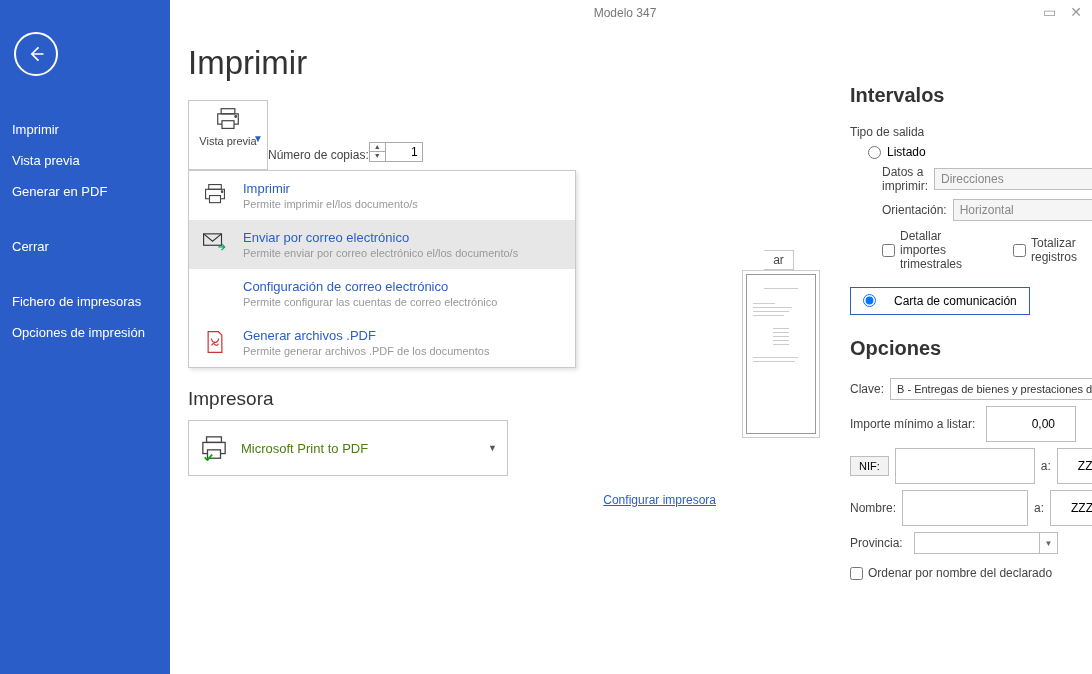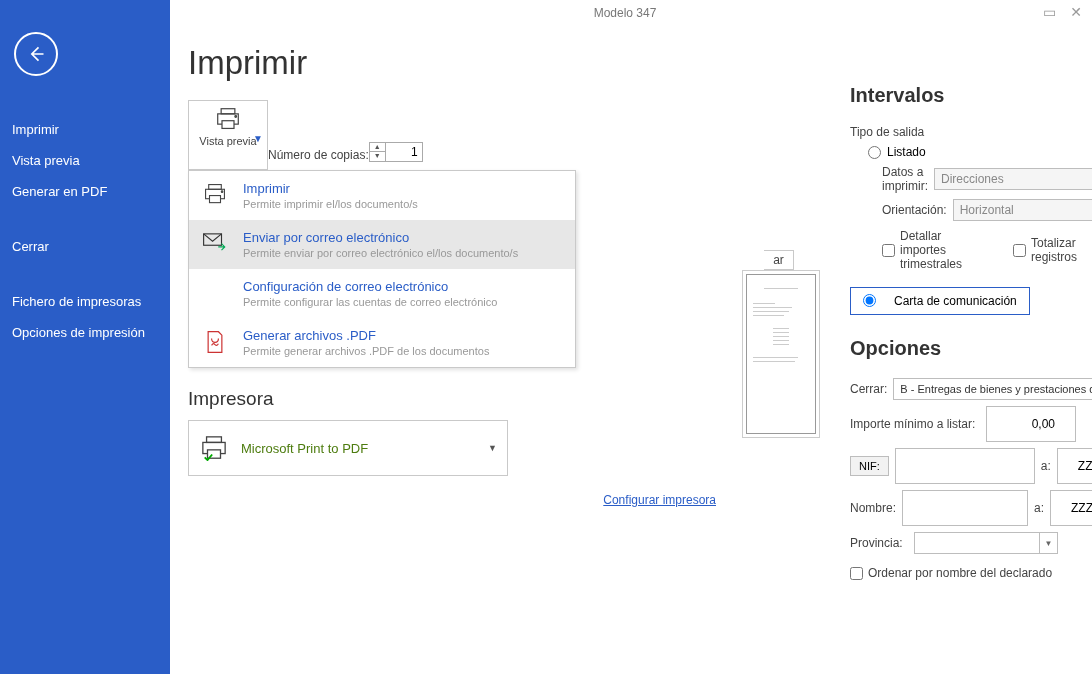--- a/index.html
+++ b/index.html
@@ -250,21 +250,21 @@
       </div>
 
       <label class="radio-boxed">
         <input type="radio" name="tipo" checked="" style="">
         <span>Carta de comunicación</span>
       </label>
 
       <div class="h2b" style="margin-top:22px;">Opciones</div>
 
       <div class="form-row">
-        <div class="lbl" style="width:46px;">Cerrar:</div>
+        <div class="lbl" style="width:46px;">Clave:</div>
         <div class="clave-combo">
           <span style="white-space:nowrap; overflow:hidden;">B - Entregas de bienes y prestaciones de servicios superiore</span>
 
         </div>
       </div>
 
       <div class="form-row">
         <div class="lbl" style="width:130px;">Importe mínimo a listar:</div>
         <input class="txt-input" style="width: 90px; text-align: right;" value="0,00">
       </div>

